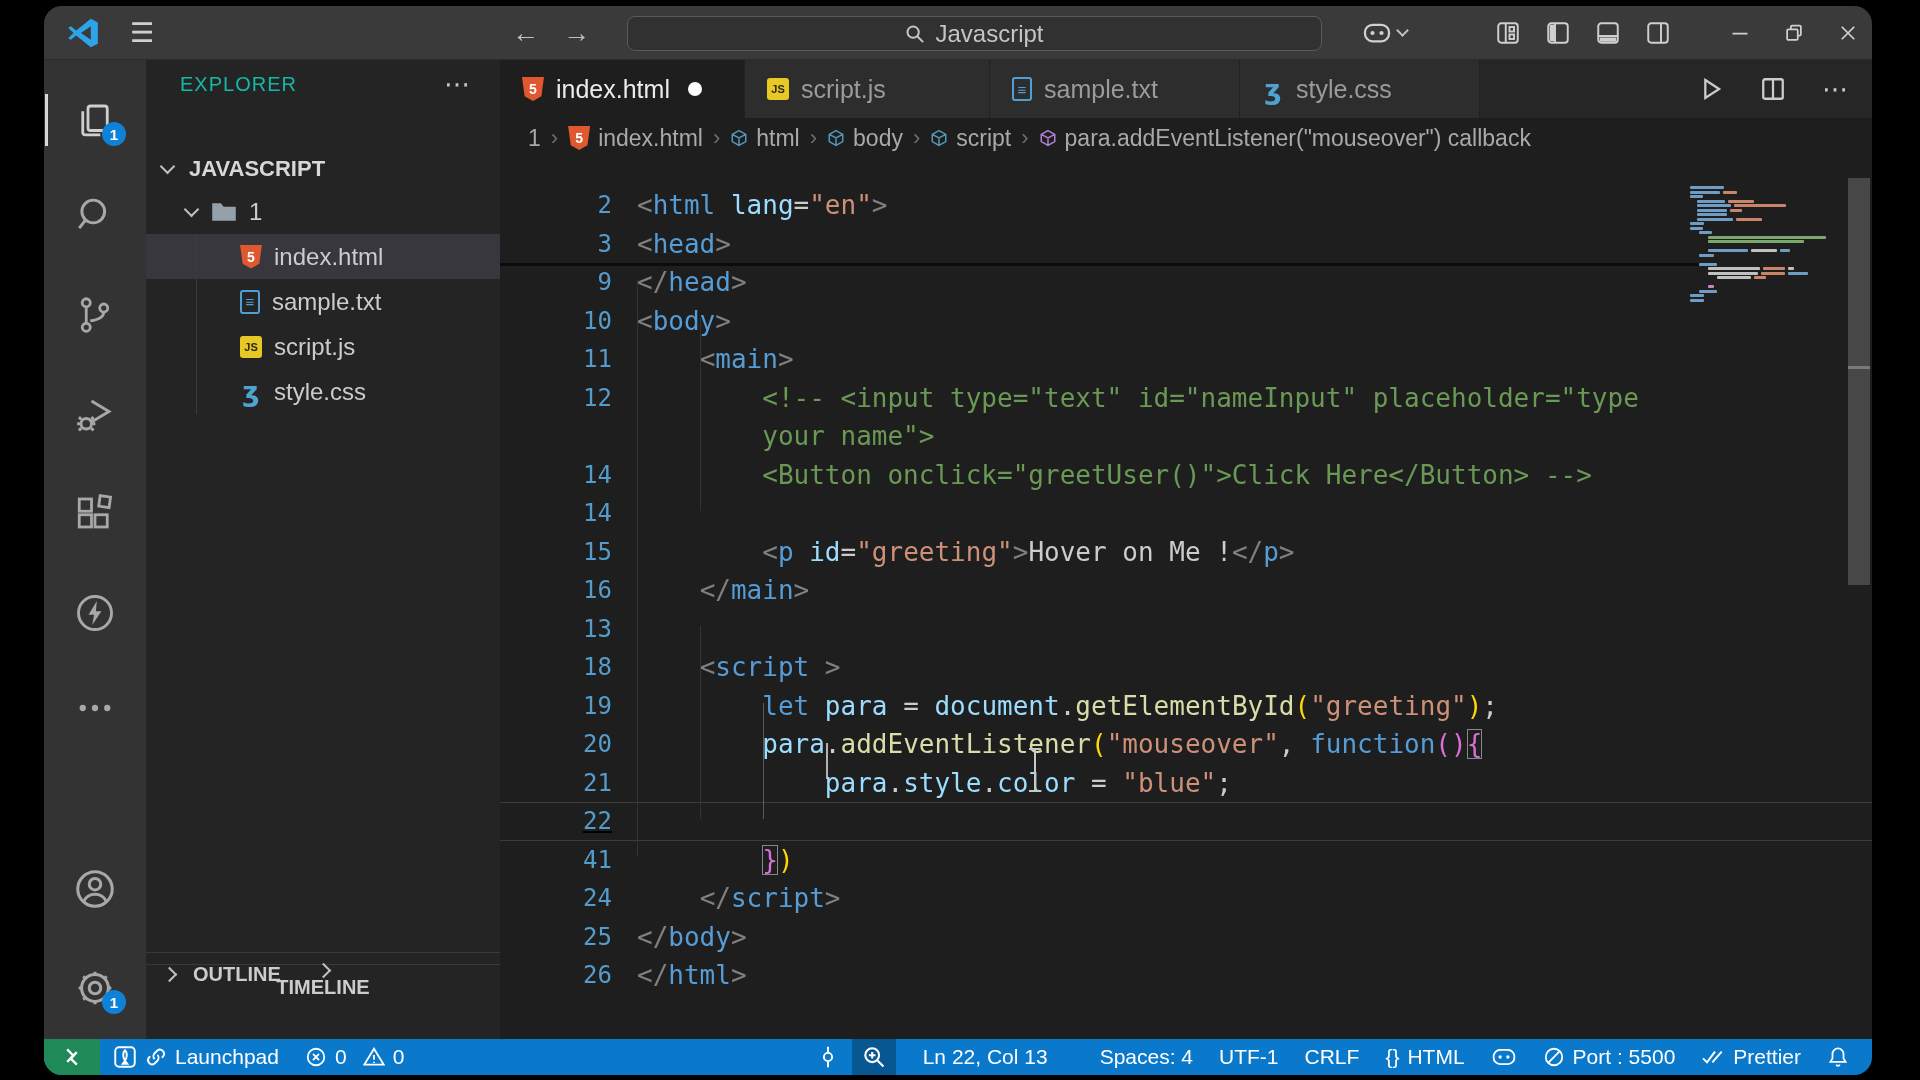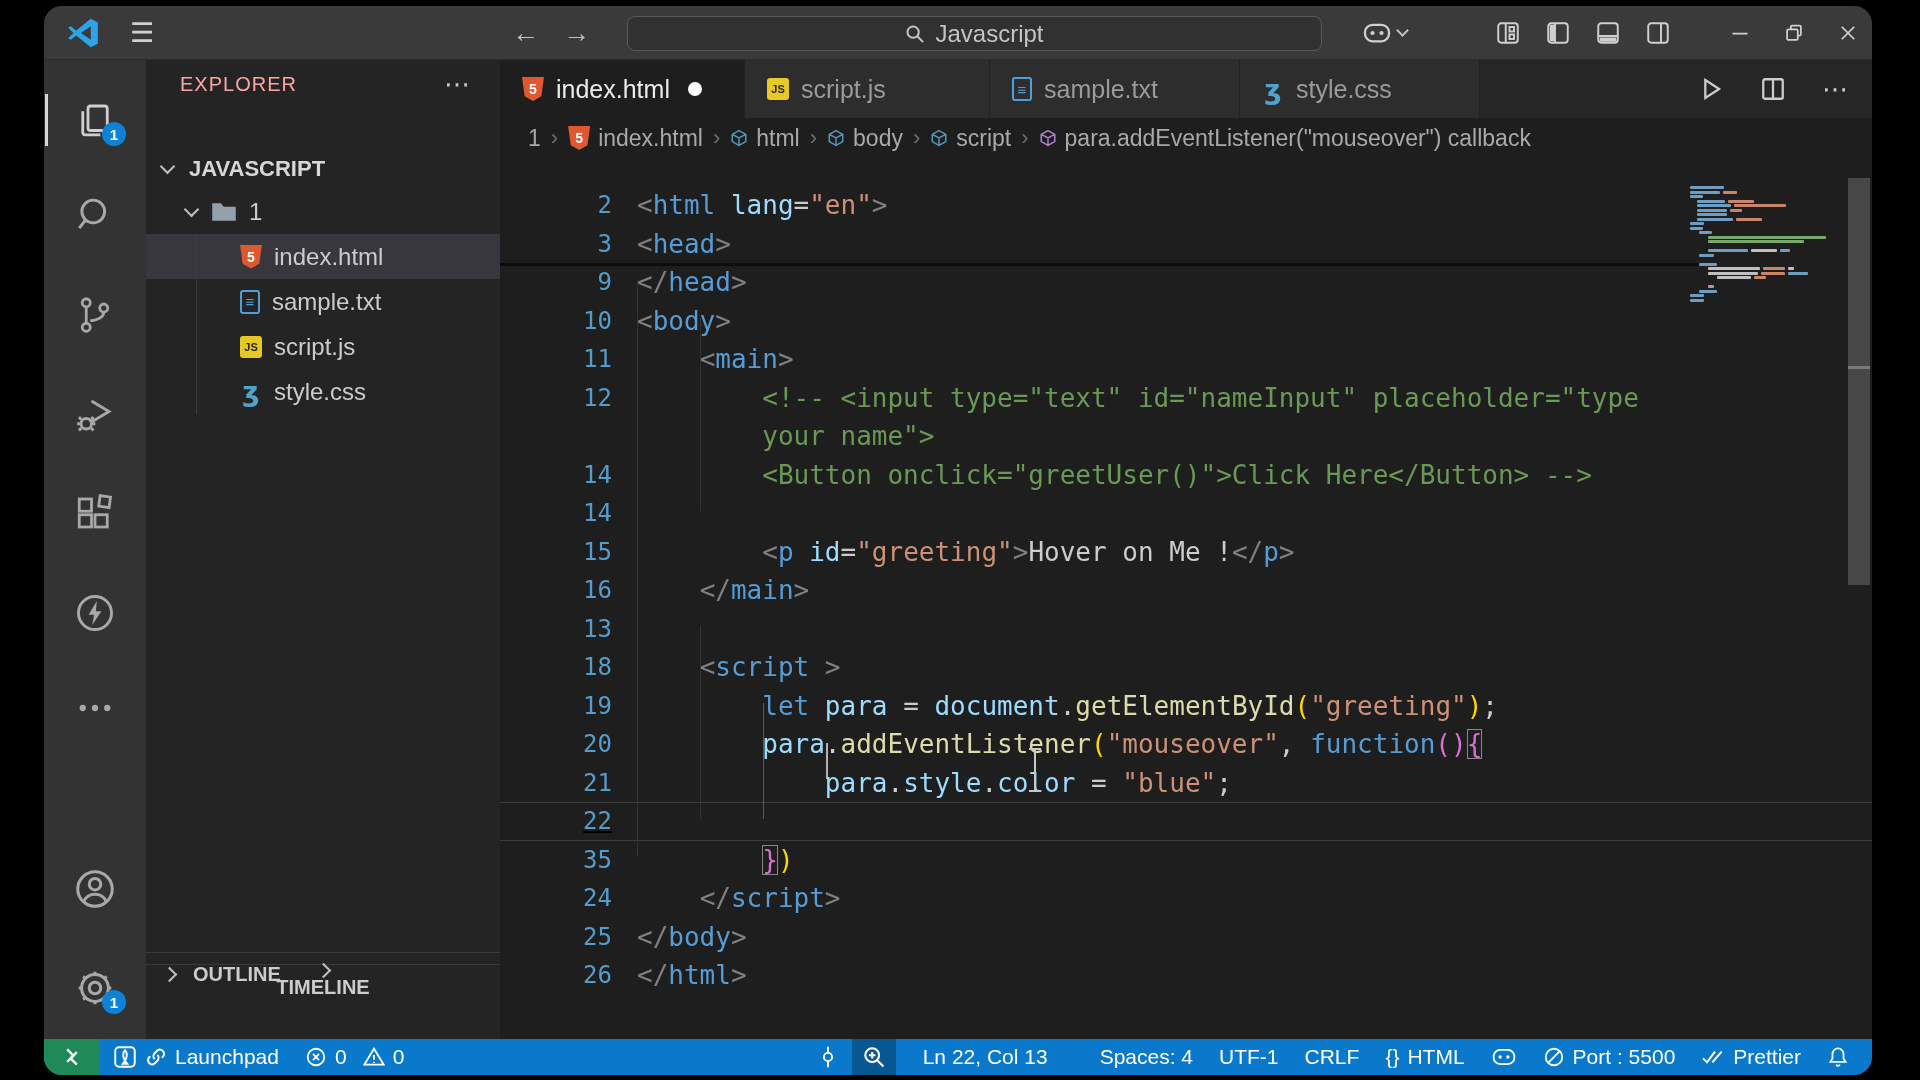--- a/index.html
+++ b/index.html
@@ -34,21 +34,21 @@
              align-items:center; justify-content:center; color:#b4b4b4; }
   .ab-item.dim { color:#9a9a9a; }
   .active-indicator { position:absolute; left:1px; top:34px; width:3px; height:52px; background:#d7d7d7; }
   .badge { position:absolute; right:20px; bottom:10px; min-width:24px; height:24px; border-radius:12px;
            background:#0d82d8; color:#fff; font-size:15px; font-weight:bold; display:flex;
            align-items:center; justify-content:center; padding:0 4px; }
 
   
   .sidebar { position:relative; width:354px; height:100%; background:#242424; flex:none; color:#c5c5c5; }
   .sb-header { position:absolute; top:0; left:0; width:100%; height:48px; display:flex; align-items:center; }
-  .sb-header .title { margin-left:34px; font-size:20px; letter-spacing:1px; color:#fca5a5; }
+  .sb-header .title { margin-left:34px; font-size:20px; letter-spacing:1px; color:#14b8a6; }
   .sb-header .more { position:absolute; right:30px; font-size:26px; color:#c5c5c5; }
   .ws-row { position:absolute; top:88px; left:0; width:100%; height:42px; display:flex;
             align-items:center; font-weight:bold; font-size:22px; color:#d8d8d8; }
   .chev { display:inline-block; width:11px; height:11px; border-right:2px solid #c0c0c0;
           border-bottom:2px solid #c0c0c0; }
   .chev.down { transform:rotate(45deg); margin-top:-5px; }
   .chev.right { transform:rotate(-45deg); }
   .ws-row .chev { margin-left:16px; margin-right:16px; }
   #tree { position:absolute; top:130px; left:0; width:100%; }
   .tree-row { height:45px; display:flex; align-items:center; font-size:24px; color:#cccccc; }
@@ -444,21 +444,21 @@
               </div>
               <div class="crow">
                 <span class="gut">21</span>
                 <span class="ctext"><span style="color: rgb(204, 204, 204);">            </span><span style="color: rgb(156, 220, 254);">para</span><span style="color: rgb(204, 204, 204);">.</span><span style="color: rgb(156, 220, 254);">style</span><span style="color: rgb(204, 204, 204);">.</span><span style="color: rgb(156, 220, 254);">color</span><span style="color: rgb(204, 204, 204);"> = </span><span style="color: rgb(206, 145, 120);">"blue"</span><span style="color: rgb(204, 204, 204);">;</span></span>
               </div>
               <div class="crow cur">
                 <span class="gut">22</span>
                 <span class="ctext"></span>
               </div>
               <div class="crow">
-                <span class="gut">35</span>
+                <span class="gut">41</span>
                 <span class="ctext"><span style="color: rgb(204, 204, 204);">        </span><span class="bx" style="color: rgb(218, 112, 214);">}</span><span style="color: rgb(255, 215, 0);">)</span></span>
               </div>
               <div class="crow">
                 <span class="gut">24</span>
                 <span class="ctext"><span style="color: rgb(204, 204, 204);">    </span><span style="color: rgb(128, 128, 128);">&lt;/</span><span style="color: rgb(86, 156, 214);">script</span><span style="color: rgb(128, 128, 128);">&gt;</span></span>
               </div>
               <div class="crow">
                 <span class="gut">25</span>
                 <span class="ctext"><span style="color: rgb(128, 128, 128);">&lt;/</span><span style="color: rgb(86, 156, 214);">body</span><span style="color: rgb(128, 128, 128);">&gt;</span></span>
               </div>

